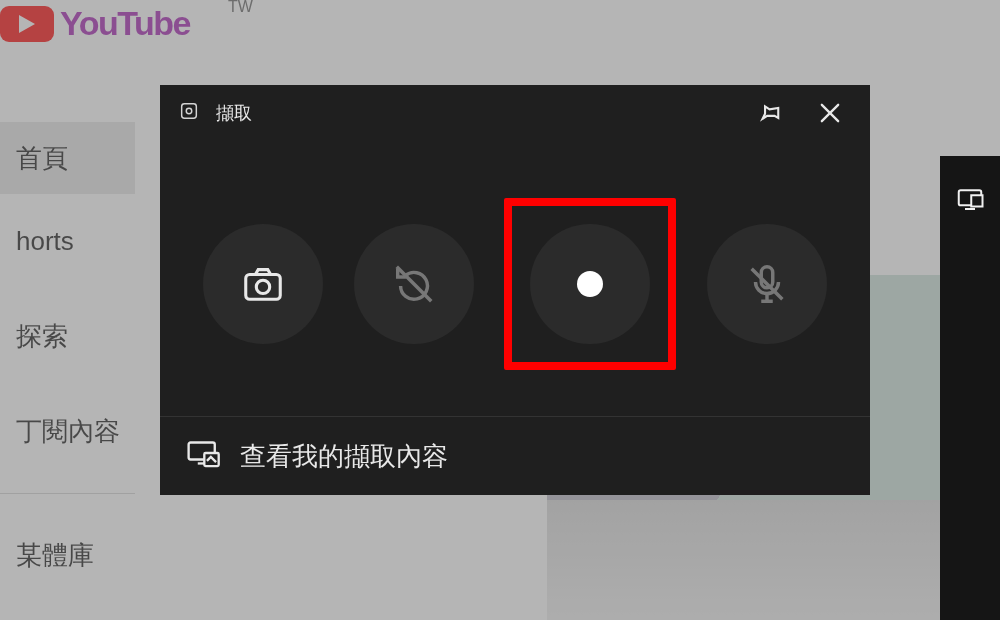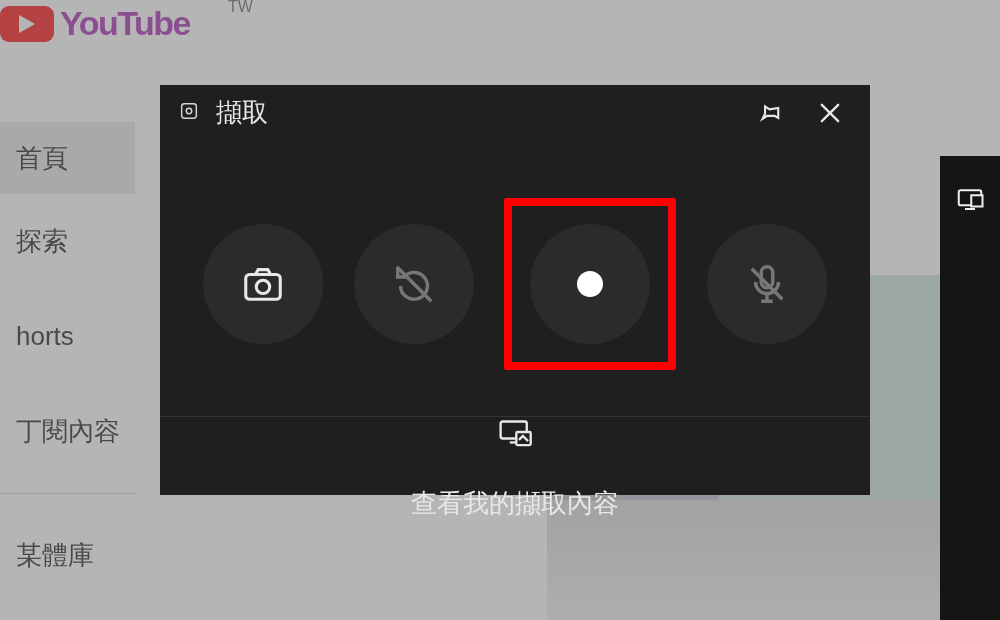--- a/index.html
+++ b/index.html
@@ -44,21 +44,21 @@
   
   .capture {
     position:absolute; left:160px; top:85px; width:710px; height:410px;
     background:#1f1f1f; z-index:30;
     display:flex; flex-direction:column;
     color:#e8e8e8;
   }
   .cap-titlebar {
     height:55px; display:flex; align-items:center; padding:0 18px; gap:16px;
   }
-  .cap-title { font-size:26px; font-weight:500; flex:1; }
+  .cap-title { font-size:18px; font-weight:500; flex:1; }
   .cap-icon  { width:22px; height:22px; opacity:.9; }
   .cap-tbtn  { width:44px; height:44px; display:flex; align-items:center; justify-content:center; border-radius:6px; }
   .cap-tbtn svg { width:28px; height:28px; }
 
   .cap-row {
     flex:1; display:flex; align-items:center; justify-content:space-evenly;
     padding:20px 12px 8px;
   }
   .circle {
     width:120px; height:120px; border-radius:60px; background:#2b2b2b;
@@ -71,42 +71,42 @@
   .highlight-box {
     width:172px; height:172px; border:8px solid #ff0000; border-radius:2px;
     display:flex; align-items:center; justify-content:center;
   }
 
   .cap-source {
     padding:0 26px 12px; font-size:25px; color:#8a8a8a; white-space:nowrap; overflow:hidden; text-overflow:ellipsis;
   }
   .cap-sep { height:1px; background:#333; margin:0 0 0 0; }
   .cap-link {
-    height:78px; display:flex; align-items:center; gap:32px; padding:0 26px;
-    font-size:26px; color:#e8e8e8;flex-direction:column;
+    height:78px; display:flex; align-items:center; gap:20px; padding:0 26px;
+    font-size:26px; color:#e8e8e8;
   }
   .cap-link svg { width:34px; height:30px; }
 </style>
 </head>
 <body>
 
 <div class="bg">
 
   <div class="yt-logo">
     <div class="yt-play">
       <div class="yt-tri"></div>
     </div>
     <div class="yt-word">YouTube</div>
   </div>
   <div class="yt-tw">TW</div>
 
   <div class="sidebar">
     <div class="side-item first">首頁</div>
+    <div class="side-item">horts</div>
     <div class="side-item">探索</div>
-    <div class="side-item">horts</div>
     <div class="side-item">丁閱內容</div>
     <div class="side-divider"></div>
     <div class="side-item">某體庫</div>
   </div>
 
   <div class="thumb"></div>
   <div class="counter"></div>
 </div>
 
 <div class="dim"></div>

